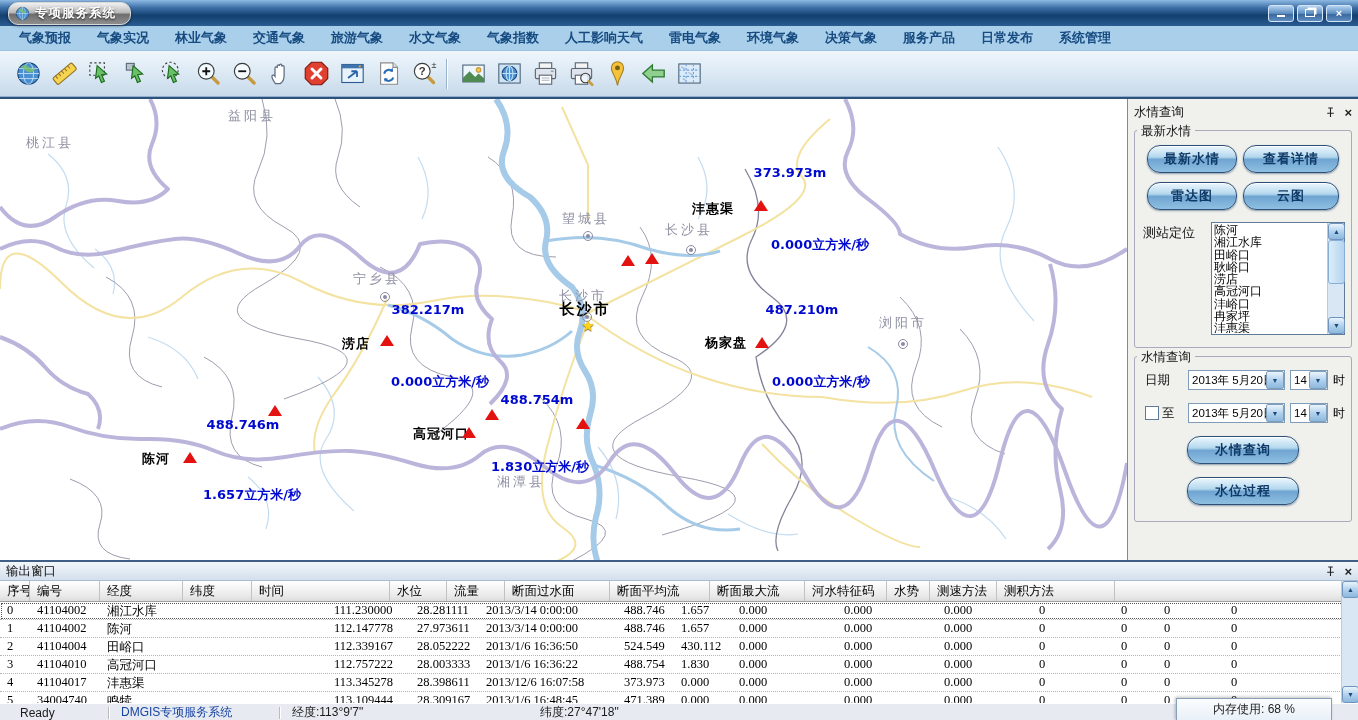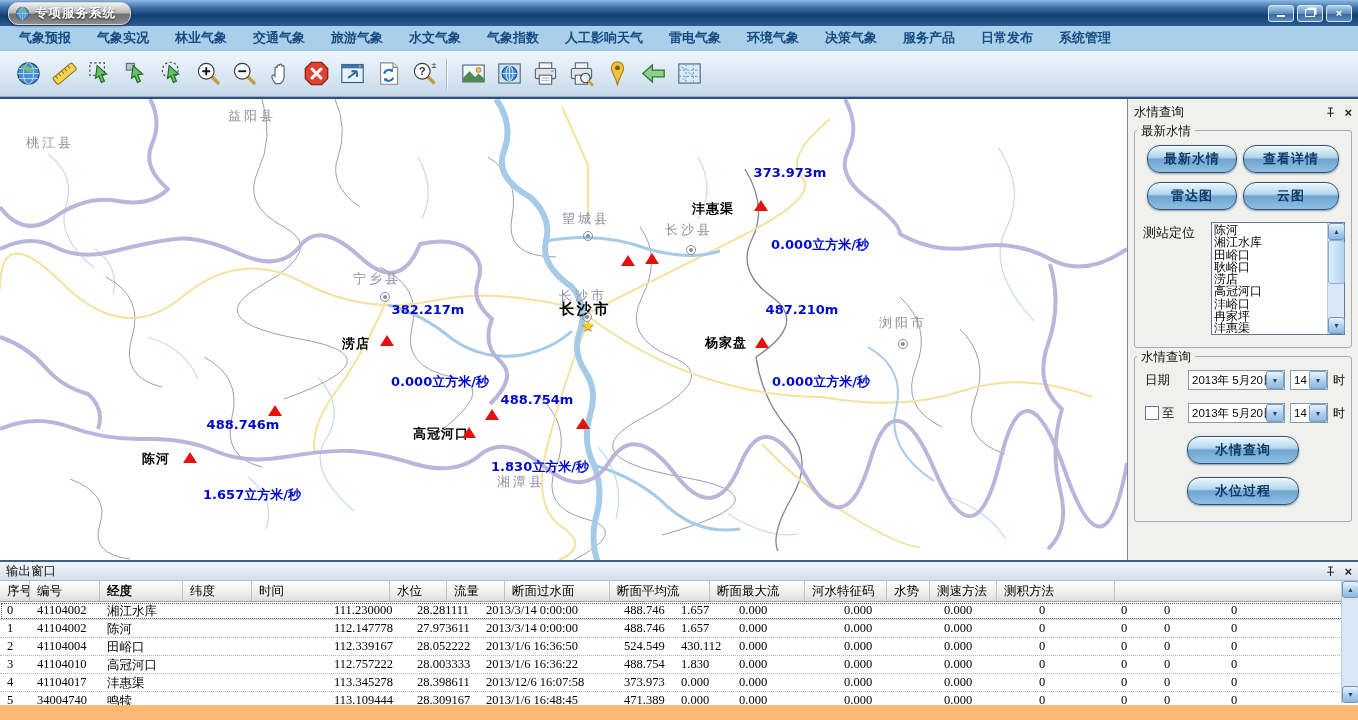--- a/index.html
+++ b/index.html
@@ -471,21 +471,21 @@
           <svg width="11" height="11" viewBox="0 0 11 11">
               <path d="M3.2 1h4.6M5.5 1v5.2M2.2 6.2h6.6M5.5 6.2V10" stroke="#222" stroke-width="1.1" fill="none"></path>
             </svg>
         </span>
         <span class="xi">×</span>
       </span>
     </div>
     <div class="thead" id="thead">
         <div class="th" style="width: 30px;">序号</div>
         <div class="th" style="width: 70px;">编号</div>
-        <div class="th" style="width: 83px; font-weight: bold;">经度</div>
+        <div class="th" style="width: 83px;">经度</div>
         <div class="th" style="width: 69px;">纬度</div>
         <div class="th" style="width: 138px;">时间</div>
         <div class="th" style="width: 57px;">水位</div>
         <div class="th" style="width: 58px;">流量</div>
         <div class="th" style="width: 105px;">断面过水面</div>
         <div class="th" style="width: 100px;">断面平均流</div>
         <div class="th" style="width: 95px;">断面最大流</div>
         <div class="th" style="width: 82px;">河水特征码</div>
         <div class="th" style="width: 43px;">水势</div>
         <div class="th" style="width: 67px;">测速方法</div>
@@ -594,14 +594,23 @@
           <div class="td" style="width: 67px;">0</div>
           <div class="td" style="width: 118px;">0</div>
         </div>
       </div>
     <div class="table-vscroll">
       <div class="sc-btn sc-up">▲</div>
       <div class="sc-btn sc-dn">▼</div>
     </div>
   </div>
 
+  <div class="statusbar">
+    <span class="sb-ready">Ready</span>
+    <span class="sb-sep"></span>
+    <span class="sb-app">DMGIS专项服务系统</span>
+    <span class="sb-sep"></span>
+    <span class="sb-lon">经度:113°9'7"</span>
+    <span class="sb-lat">纬度:27°47'18"</span>
+    <div class="membox">内存使用: 68 %</div>
+  </div>
 
 </div>
 
 </body></html>

